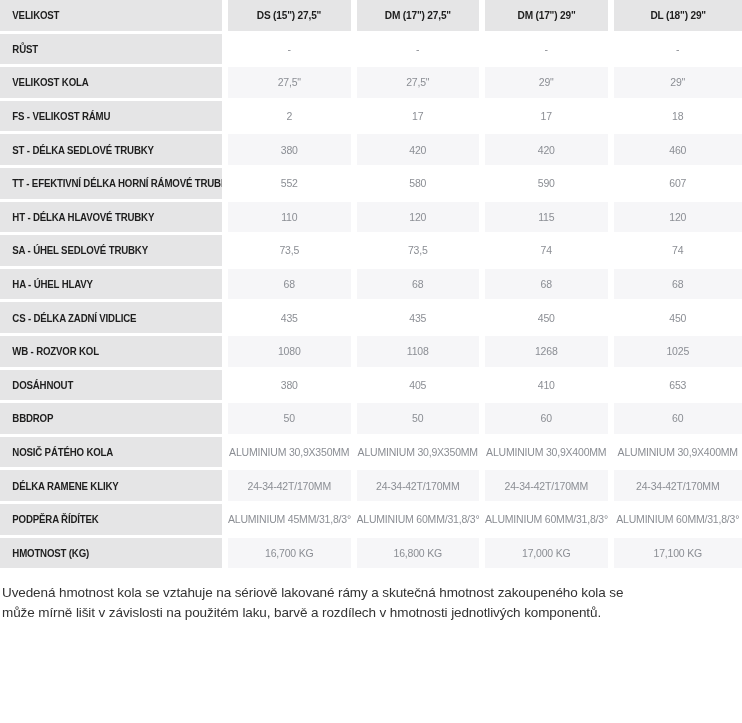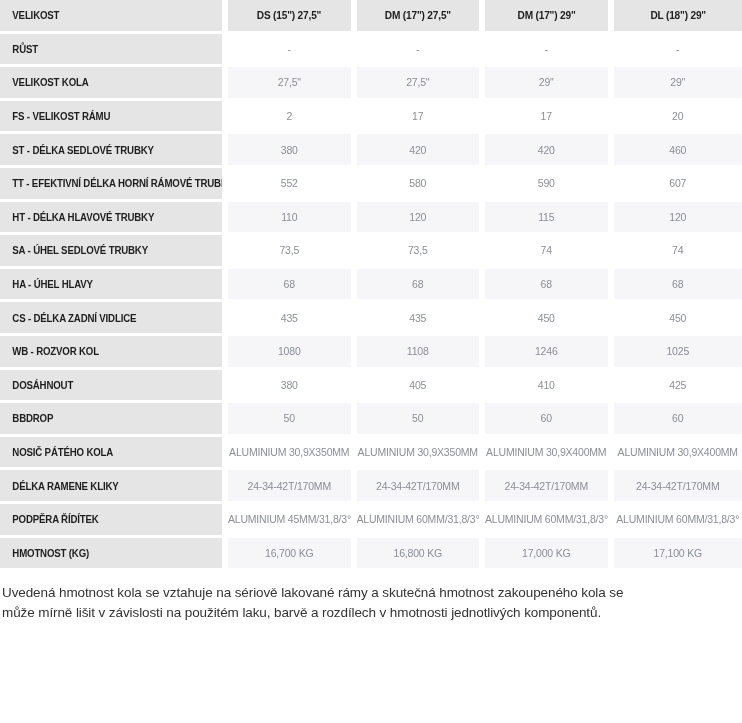--- a/index.html
+++ b/index.html
@@ -122,21 +122,21 @@
           <td class="val">27,5"</td>
           <td class="val">27,5"</td>
           <td class="val">29"</td>
           <td class="val">29"</td>
         </tr>
         <tr>
           <th class="label-cell"><span class="label-inner">FS - VELIKOST RÁMU</span></th>
           <td class="val">2</td>
           <td class="val">17</td>
           <td class="val">17</td>
-          <td class="val">20</td>
+          <td class="val">18</td>
         </tr>
         <tr>
           <th class="label-cell"><span class="label-inner">ST - DÉLKA SEDLOVÉ TRUBKY</span></th>
           <td class="val">380</td>
           <td class="val">420</td>
           <td class="val">420</td>
           <td class="val">460</td>
         </tr>
         <tr>
           <th class="label-cell"><span class="label-inner">TT - EFEKTIVNÍ DÉLKA HORNÍ RÁMOVÉ TRUBKY</span></th>
@@ -170,29 +170,29 @@
           <th class="label-cell"><span class="label-inner">CS - DÉLKA ZADNÍ VIDLICE</span></th>
           <td class="val">435</td>
           <td class="val">435</td>
           <td class="val">450</td>
           <td class="val">450</td>
         </tr>
         <tr>
           <th class="label-cell"><span class="label-inner">WB - ROZVOR KOL</span></th>
           <td class="val">1080</td>
           <td class="val">1108</td>
-          <td class="val">1246</td>
+          <td class="val">1268</td>
           <td class="val">1025</td>
         </tr>
         <tr>
           <th class="label-cell"><span class="label-inner">DOSÁHNOUT</span></th>
           <td class="val">380</td>
           <td class="val">405</td>
           <td class="val">410</td>
-          <td class="val">425</td>
+          <td class="val">653</td>
         </tr>
         <tr>
           <th class="label-cell"><span class="label-inner">BBDROP</span></th>
           <td class="val">50</td>
           <td class="val">50</td>
           <td class="val">60</td>
           <td class="val">60</td>
         </tr>
         <tr>
           <th class="label-cell"><span class="label-inner">NOSIČ PÁTÉHO KOLA</span></th>

